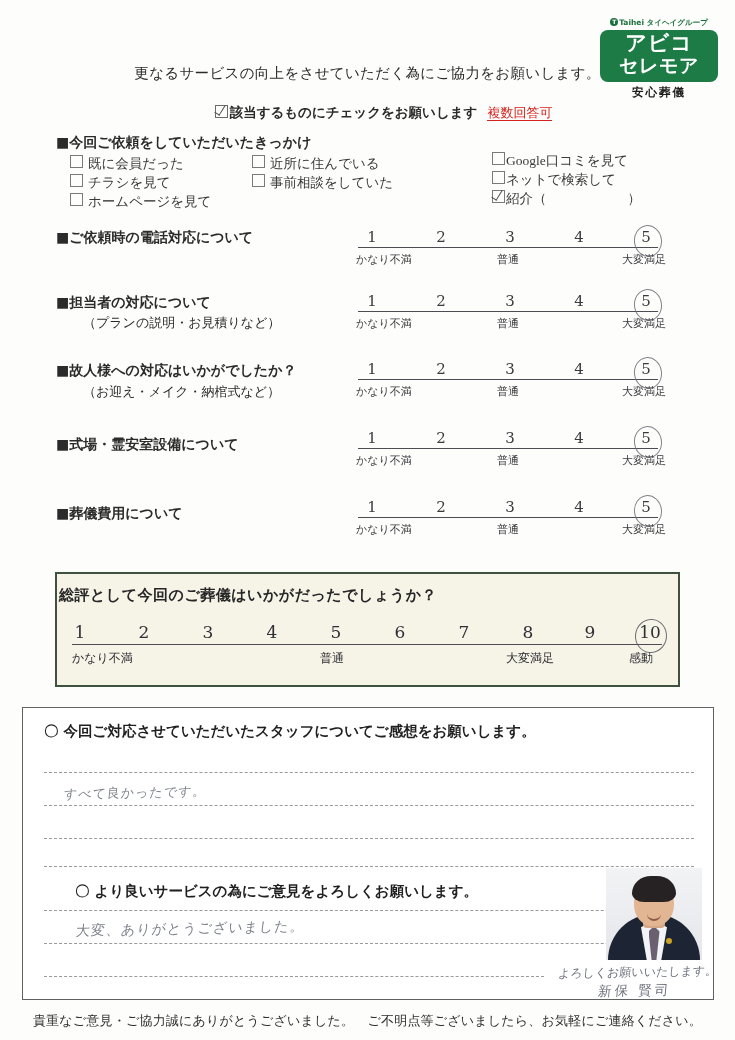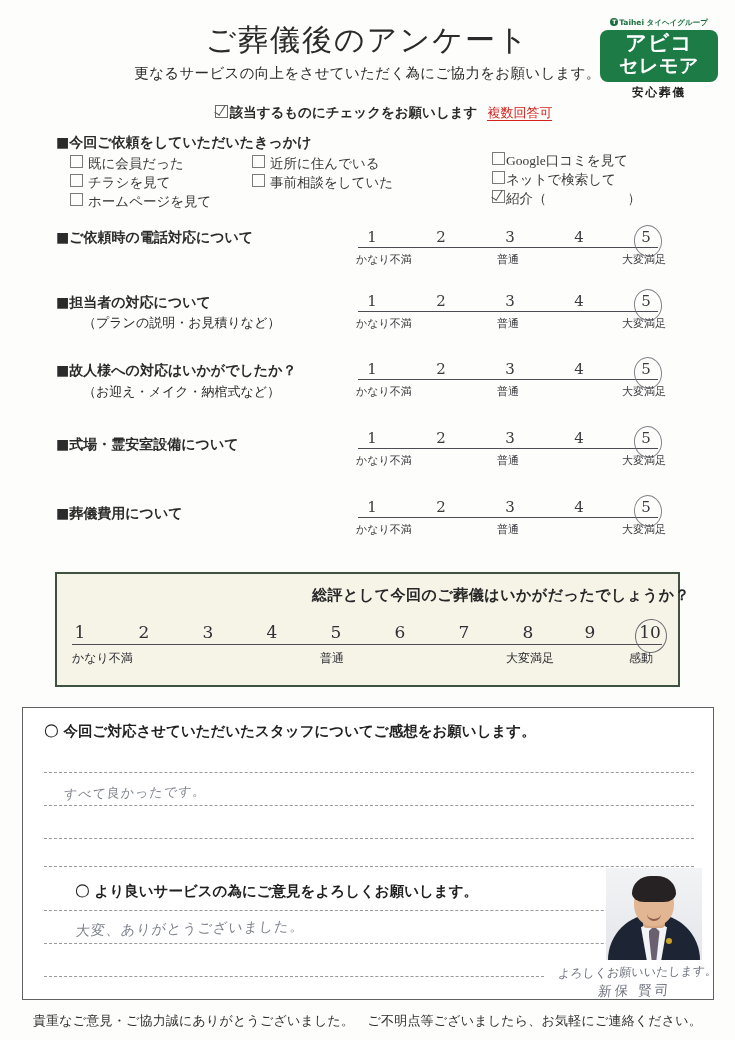--- a/index.html
+++ b/index.html
@@ -217,23 +217,23 @@
   .overall {
     position: absolute;
     left: 55px; top: 572px;
     width: 625px; height: 115px;
     background: #f6f3e7;
     border: 2px solid #3e523f;
     box-sizing: border-box;
   }
   .overall-title {
     position: absolute;
-    left: 12px; top: 12px;
+    left: 2px; top: 12px;
     width: 100%;
-    text-align: right;
+    text-align: left;
     font-size: 15px;
     font-weight: bold;
     color: #262626;
     font-family: "DejaVu Sans", "Liberation Sans", sans-serif;
     letter-spacing: .5px;
   }
   .scale10 {
     position: absolute;
     left: 15px; top: 48px;
     width: 590px; height: 46px;
@@ -415,21 +415,20 @@
     font-size: 13px;
     color: #2f2f2f;
     letter-spacing: .2px;
   }
 </style>
 </head>
 <body>
 
 <div class="page">
 
-  <div class="title">ご葬儀後のアンケート</div>
   <div class="subtitle">更なるサービスの向上をさせていただく為にご協力をお願いします。</div>
 
   <div class="checknote">
     <span class="mark-box"></span><span>該当するものにチェックをお願いします</span><span class="multi">複数回答可</span>
   </div>
 
   <div class="logo-wrap">
     <div class="logo-taihei">
       <span class="tmark">T</span><span>Taihei タイヘイグループ</span>
     </div>

